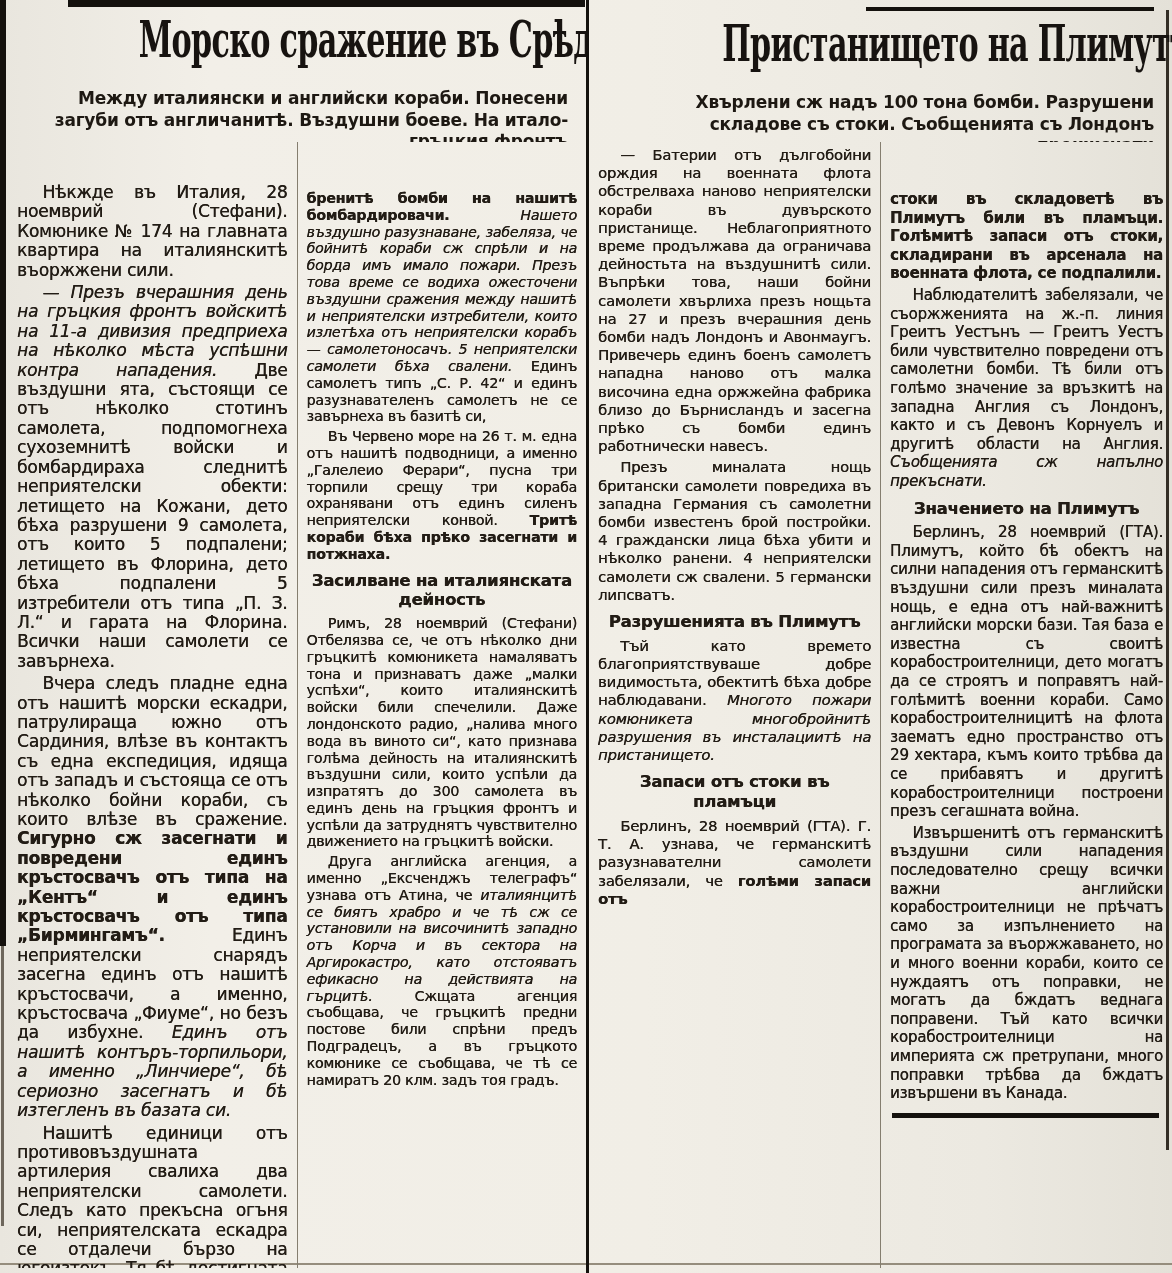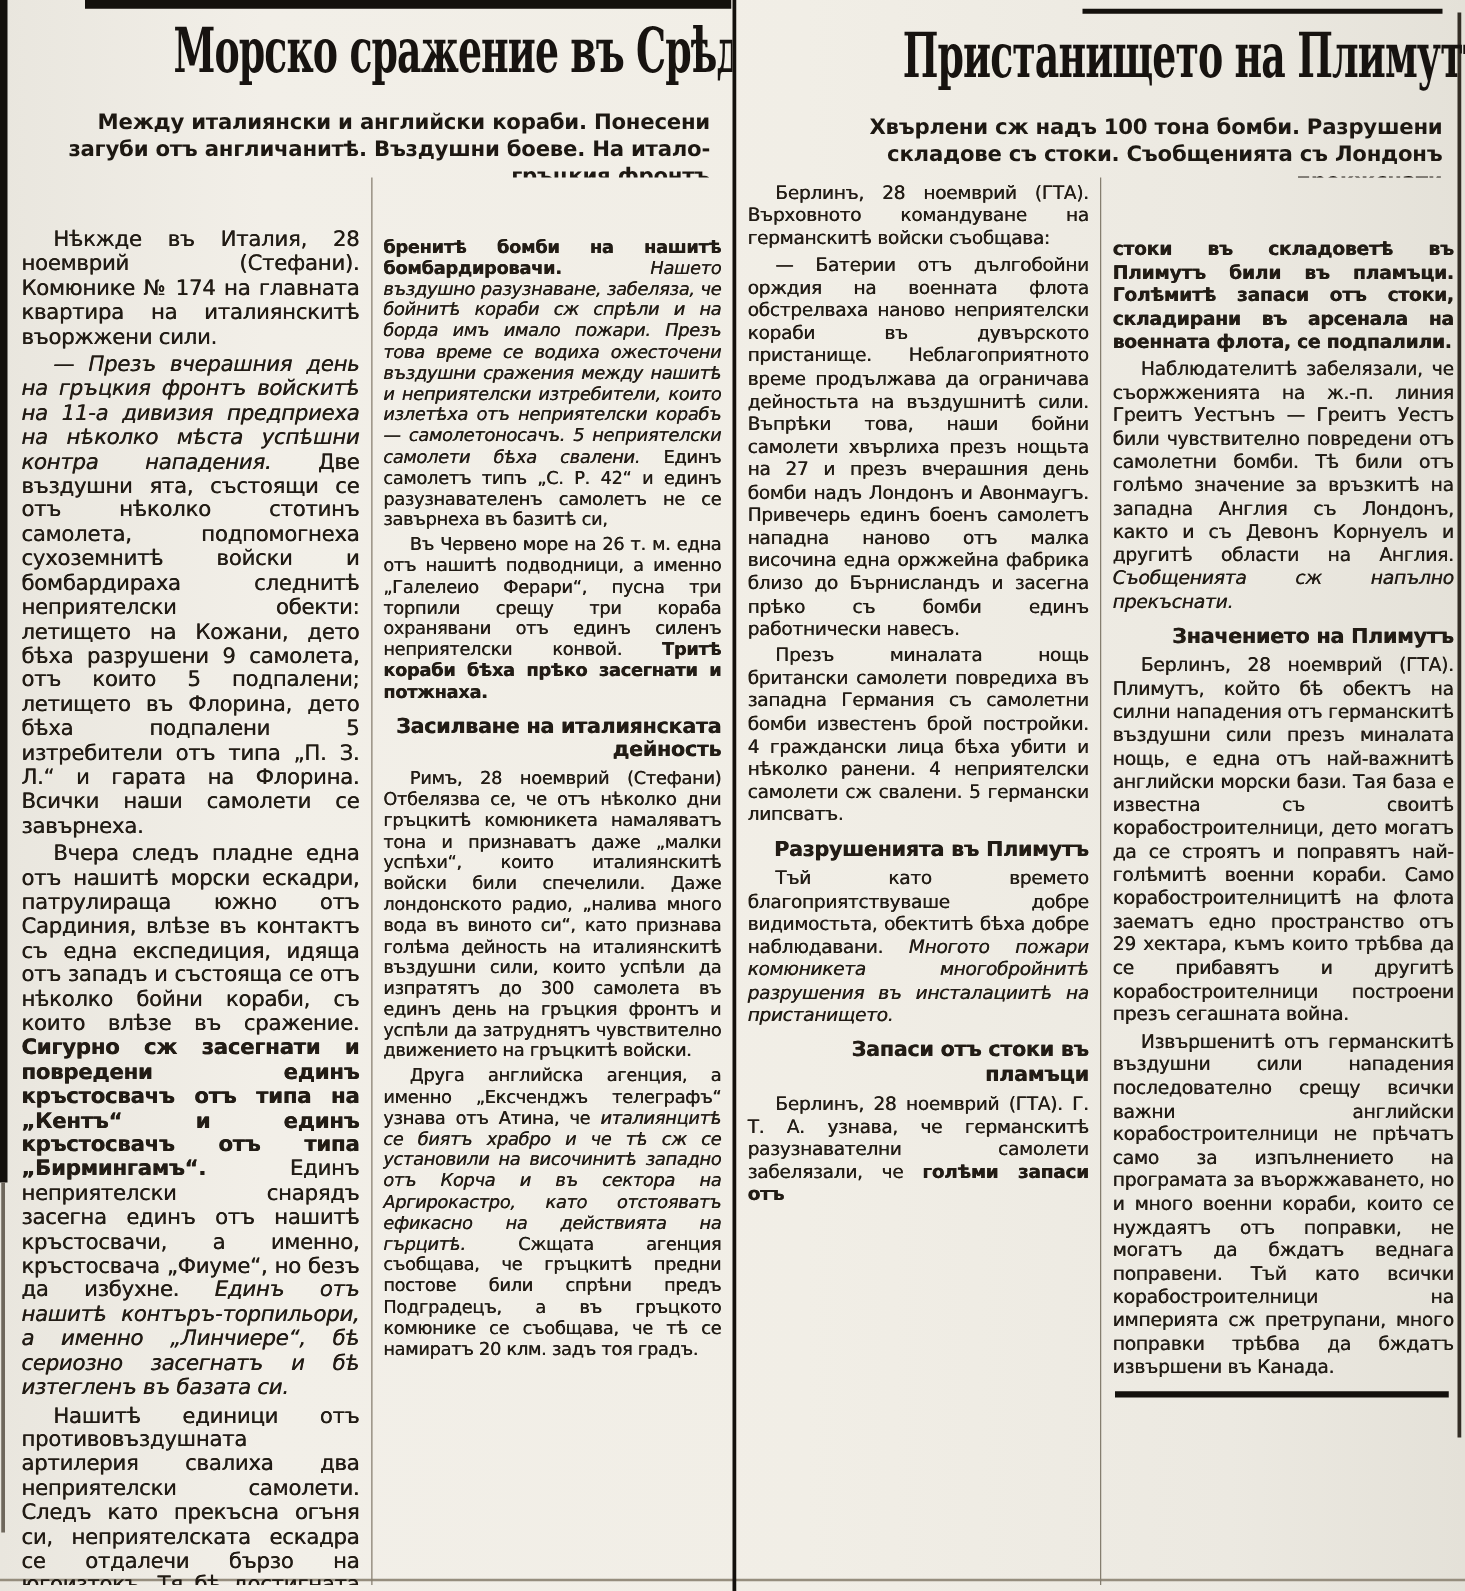--- a/index.html
+++ b/index.html
@@ -48,21 +48,21 @@
   }
   .col + .col{border-left:1px solid var(--divider);}
   #a1c1{font-size:17px;line-height:19.4px;margin-top:37px;}
   #a1c2{font-size:14.2px;line-height:16.8px;}
   #a2c1{font-size:14.8px;line-height:18.2px;}
   #a2c2{font-size:15px;line-height:18.6px;}
 
   .col p{margin:0 0 3px 0;text-indent:1.5em;}
   .col p.cont{text-indent:0;margin-top:44px;}
   .col-head{
-    text-align:right;font-size:16.5px;font-weight:bold;
+    text-align:center;font-size:16.5px;font-weight:bold;
     margin:8px 0 5px 0;text-indent:0;line-height:1.2;
   }
   .i{font-style:italic;}
   .b{font-weight:bold;}
   .end-rule{height:5px;background:var(--rule);margin:10px 4px 0 2px;}
 </style>
 </head>
 <body>
 
 <div class="page">
@@ -96,21 +96,20 @@
     </div>
   </div>
 
   <div class="article" id="article-2">
     <div class="art-head">
       <h1 class="headline"><span class="squeeze">Пристанището на Плимутъ въ пламъци</span></h1>
       <h2 class="subdeck">Хвърлени сж надъ 100 тона бомби. Разрушени складове съ стоки. Съобщенията съ Лондонъ прекжснати</h2>
     </div>
     <div class="cols">
       <div class="col" id="a2c1">
-          <p><span>Берлинъ, 28 ноемврий (ГТА). Върховното командуване на германскитѣ войски съобщава:</span></p>
           <p><span>— Батерии отъ дългобойни орждия на военната флота обстрелваха наново неприятелски кораби въ дувърското пристанище. Неблагоприятното време продължава да ограничава дейностьта на въздушнитѣ сили. Въпрѣки това, наши бойни самолети хвърлиха презъ нощьта на 27 и презъ вчерашния день бомби надъ Лондонъ и Авонмаугъ. Привечерь единъ боенъ самолетъ нападна наново отъ малка височина една оржжейна фабрика близо до Бърнисландъ и засегна прѣко съ бомби единъ работнически навесъ.</span></p>
           <p><span>Презъ миналата нощь британски самолети повредиха въ западна Германия съ самолетни бомби известенъ брой постройки. 4 граждански лица бѣха убити и нѣколко ранени. 4 неприятелски самолети сж свалени. 5 германски липсватъ.</span></p>
           <h3 class="col-head">Разрушенията въ Плимутъ</h3>
           <p><span>Тъй като времето благоприятствуваше добре видимостьта, обектитѣ бѣха добре наблюдавани. </span><span class="i">Многото пожари комюникета многобройнитѣ разрушения въ инсталациитѣ на пристанището.</span></p>
           <h3 class="col-head">Запаси отъ стоки въ пламъци</h3>
           <p><span>Берлинъ, 28 ноемврий (ГТА). Г. Т. А. узнава, че германскитѣ разузнавателни самолети забелязали, че </span><span class="b">голѣми запаси отъ</span></p>
         </div>
       <div class="col" id="a2c2">
           <p class="cont"><span class="b">стоки въ складоветѣ въ Плимутъ били въ пламъци. Голѣмитѣ запаси отъ стоки, складирани въ арсенала на военната флота, се подпалили.</span></p>
           <p><span>Наблюдателитѣ забелязали, че съоржженията на ж.-п. линия Греитъ Уестънъ — Греитъ Уестъ били чувствително повредени отъ самолетни бомби. Тѣ били отъ голѣмо значение за връзкитѣ на западна Англия съ Лондонъ, както и съ Девонъ Корнуелъ и другитѣ области на Англия. </span><span class="i">Съобщенията сж напълно прекъснати.</span></p>

